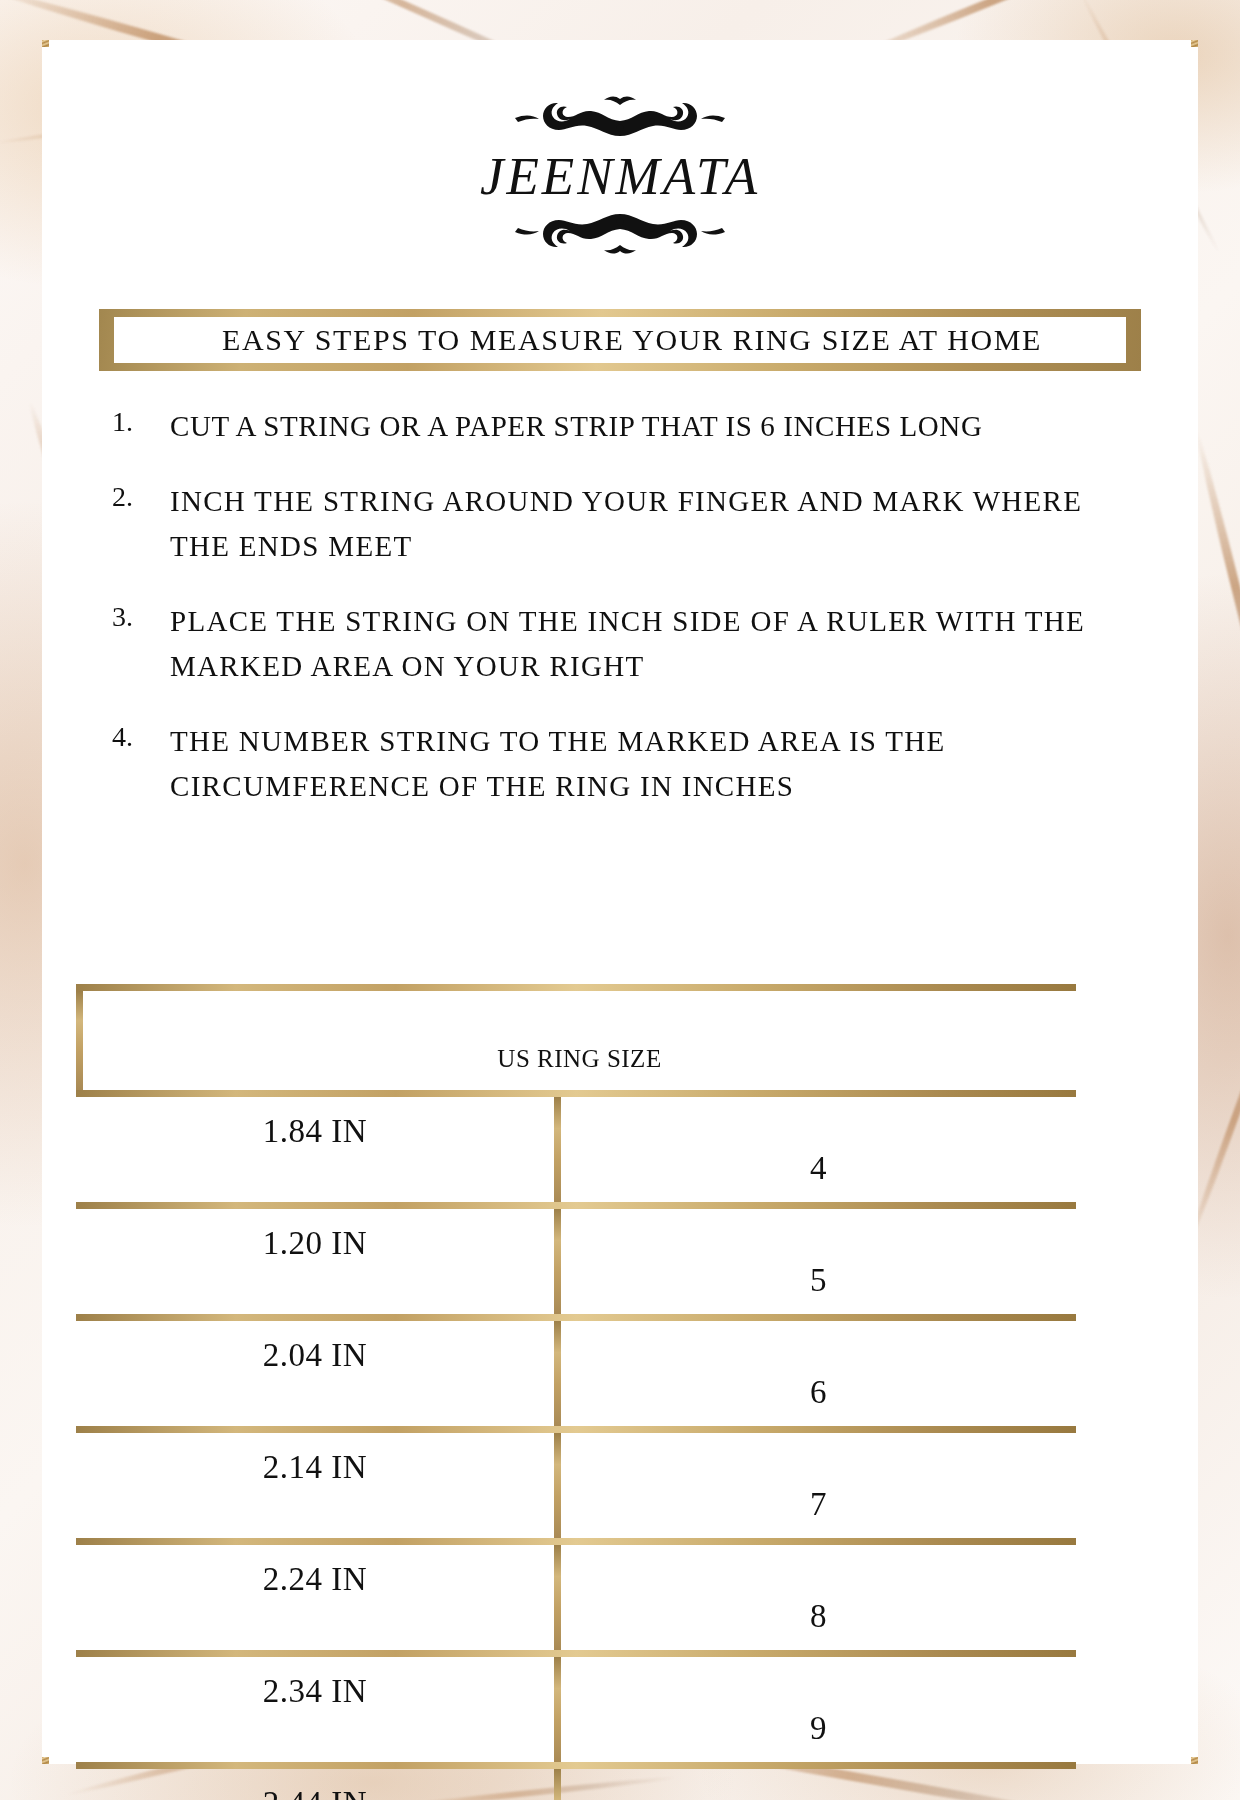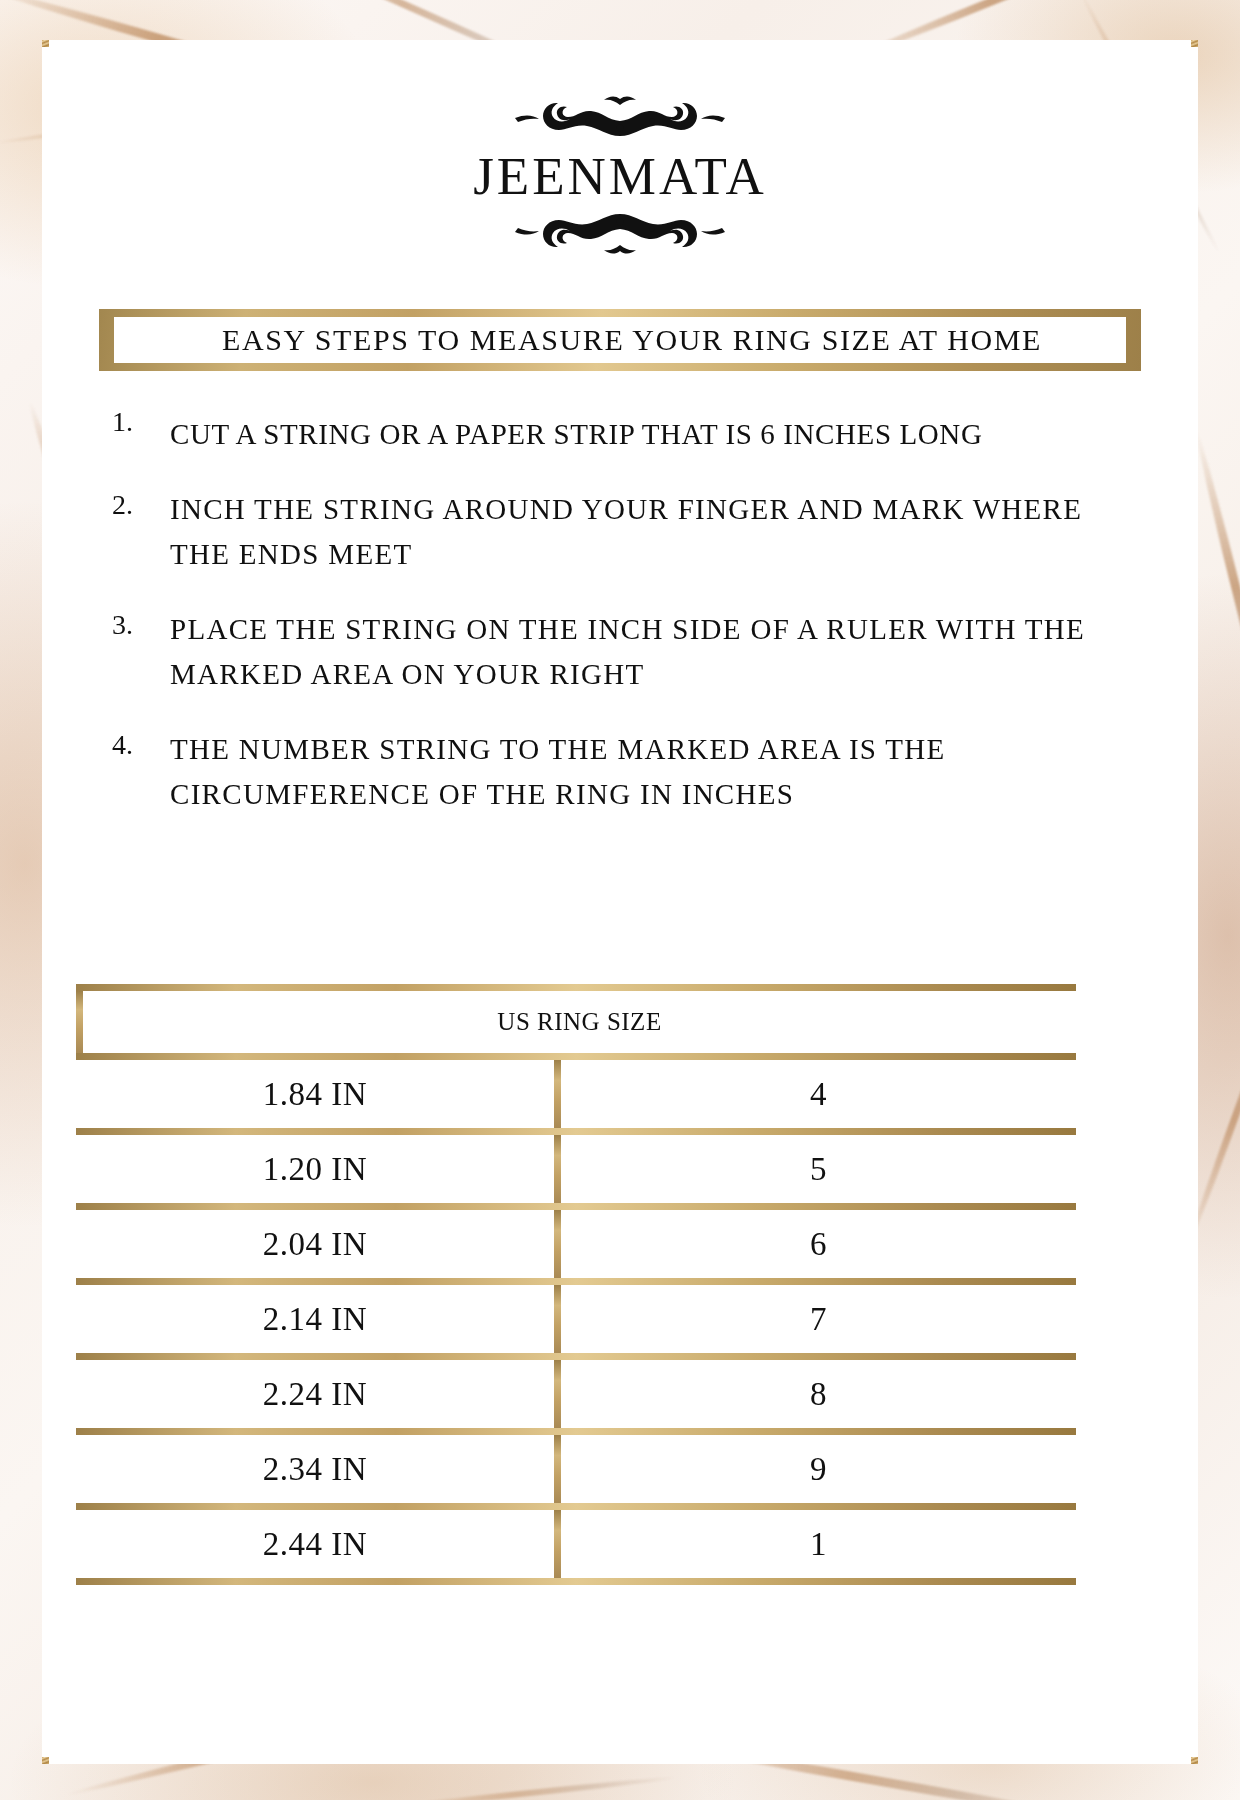--- a/index.html
+++ b/index.html
@@ -72,20 +72,21 @@
     box-sizing: border-box;
   }
 
   
   .logo-block {
     position: absolute;
     left: 0;
     top: 36px;
     width: 100%;
     text-align: center;
+    font-style: italic;
   }
   .flourish {
     color: #111;
     line-height: 1;
     height: 54px;
     display: flex;
     align-items: center;
     justify-content: center;
   }
   .flourish svg { display: block; }
@@ -147,21 +148,21 @@
     font-family: "Liberation Serif", serif;
     padding-top: 2px;
   }
   .step-text {
     font-size: 29px;
     color: #101010;
     letter-spacing: 1.3px;
     line-height: 1.55;
     font-family: "Liberation Serif", serif;
   }
-  .step.s1 .step-text { letter-spacing: 0.6px; margin-top: 8px; }
+  .step.s1 .step-text { letter-spacing: 0.6px; }
 
   
   .table {
     position: absolute;
     left: 20px;
     top: 930px;
     width: 1000px;
   }
   .t-row {
     display: flex;
@@ -176,21 +177,21 @@
     display: flex;
     align-items: center;
     justify-content: center;
     font-family: "Liberation Serif", serif;
     color: #111;
   }
   .col-a { width: 478px; flex: 0 0 478px; }
   .col-gap { width: 7px; flex: 0 0 7px;
     background-image: linear-gradient(180deg, #9d8049 0%, #d3b77c 30%, #c2a164 60%, #a98a55 100%);
   }
-  .col-b { flex: 1 1 auto; }
+  .col-b { flex: 1 1 auto; margin-top: 37px; }
   .head-cell { height: 62px; font-size: 25px; letter-spacing: .5px; }
   .data-cell { height: 68px; font-size: 33px; letter-spacing: .5px; }
 </style>
 </head>
 <body>
 
 <div class="page">
 
   <div class="vein v1"></div>
   <div class="vein v2"></div>

